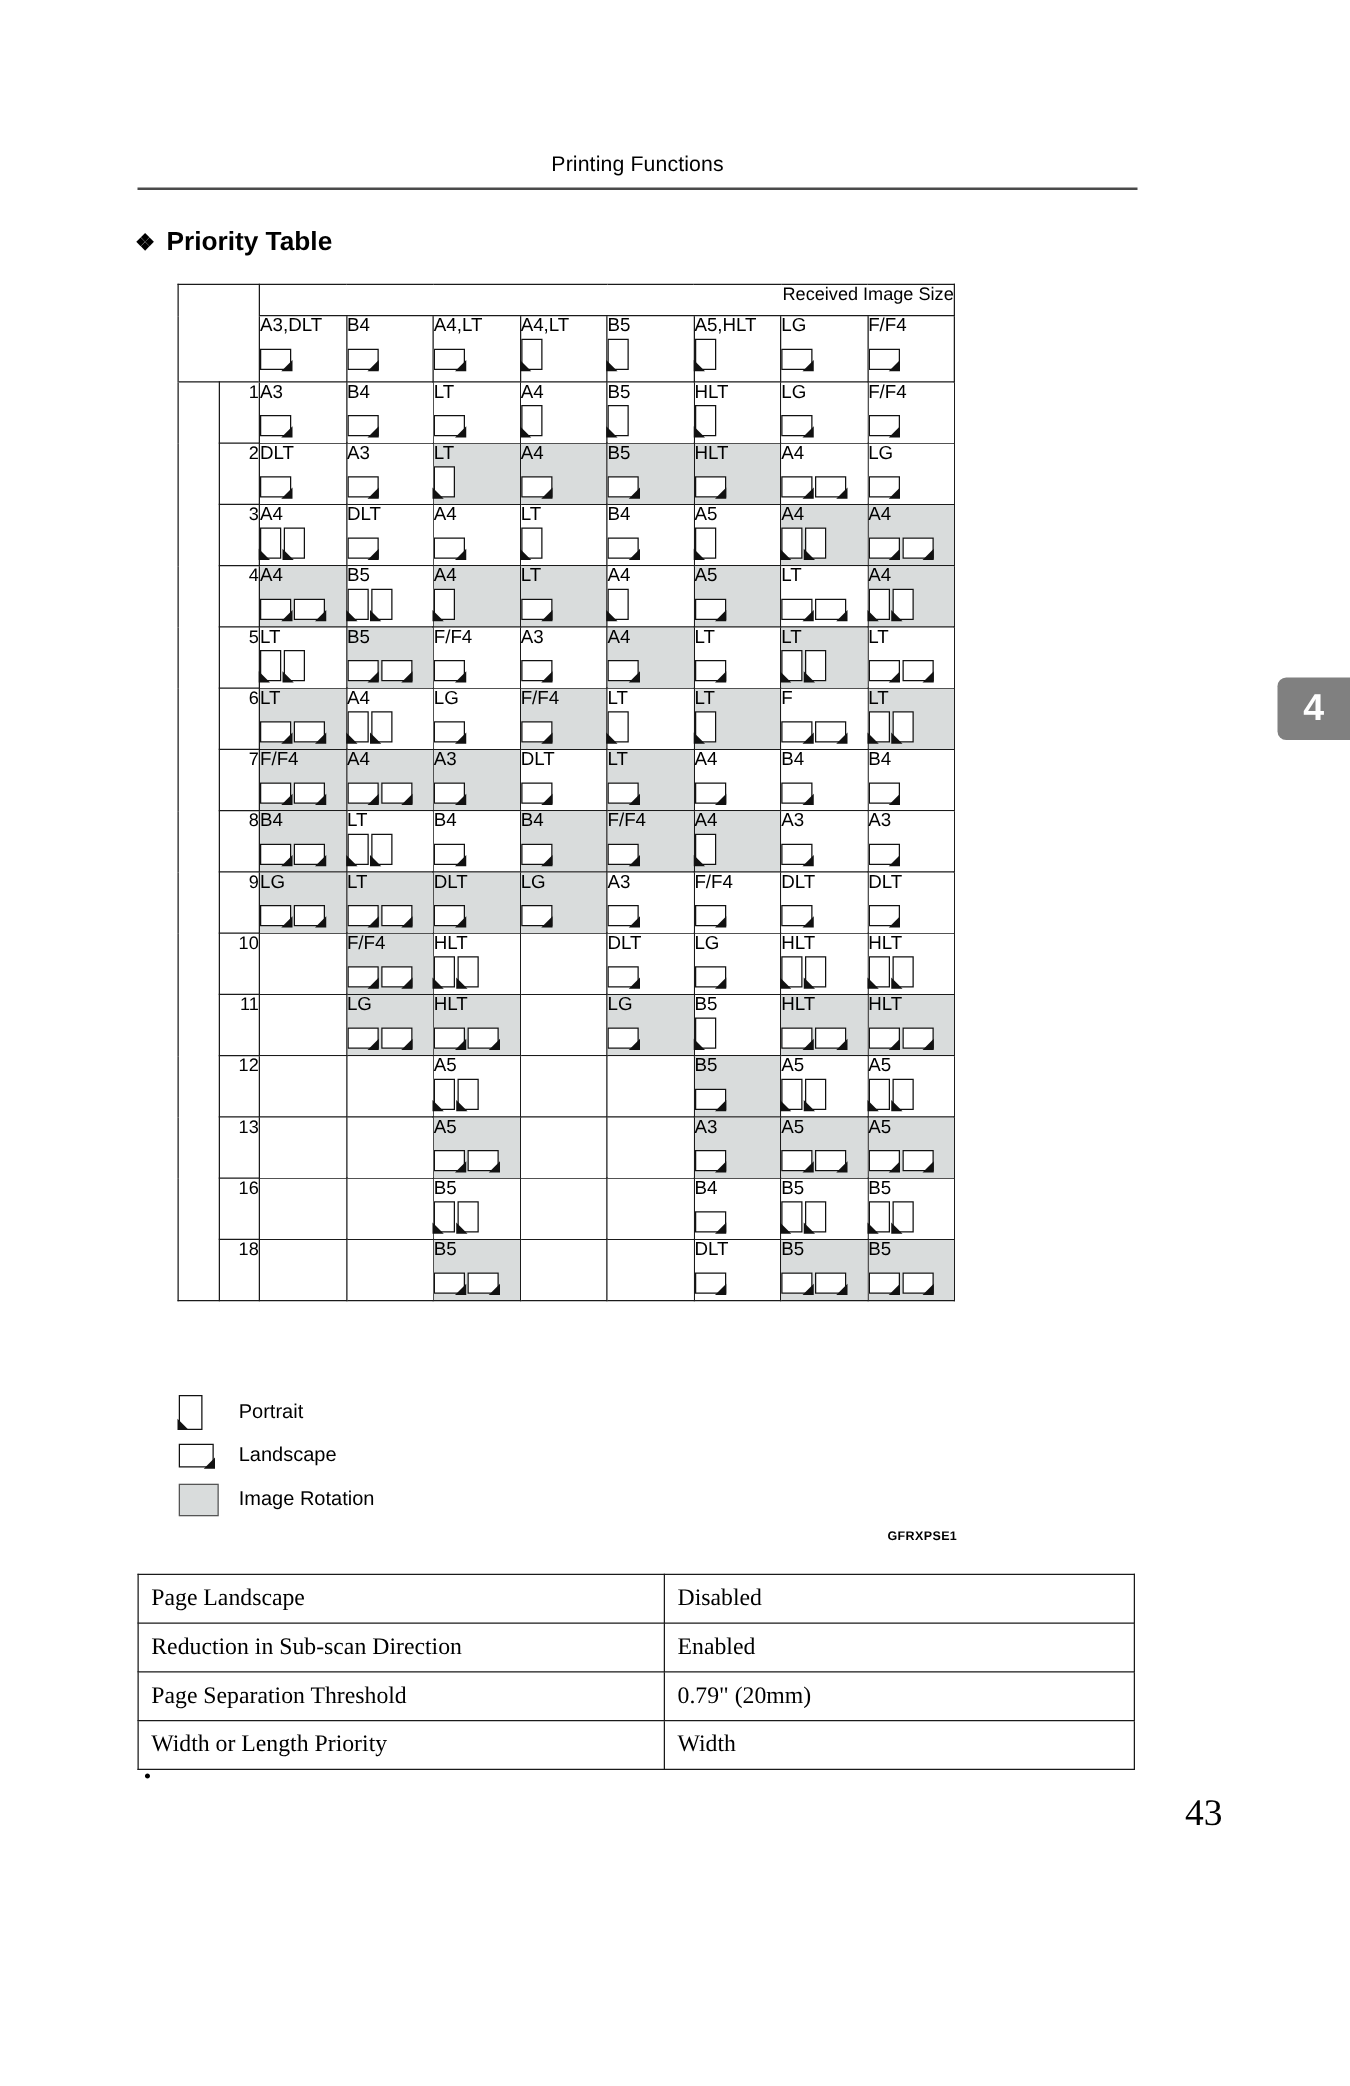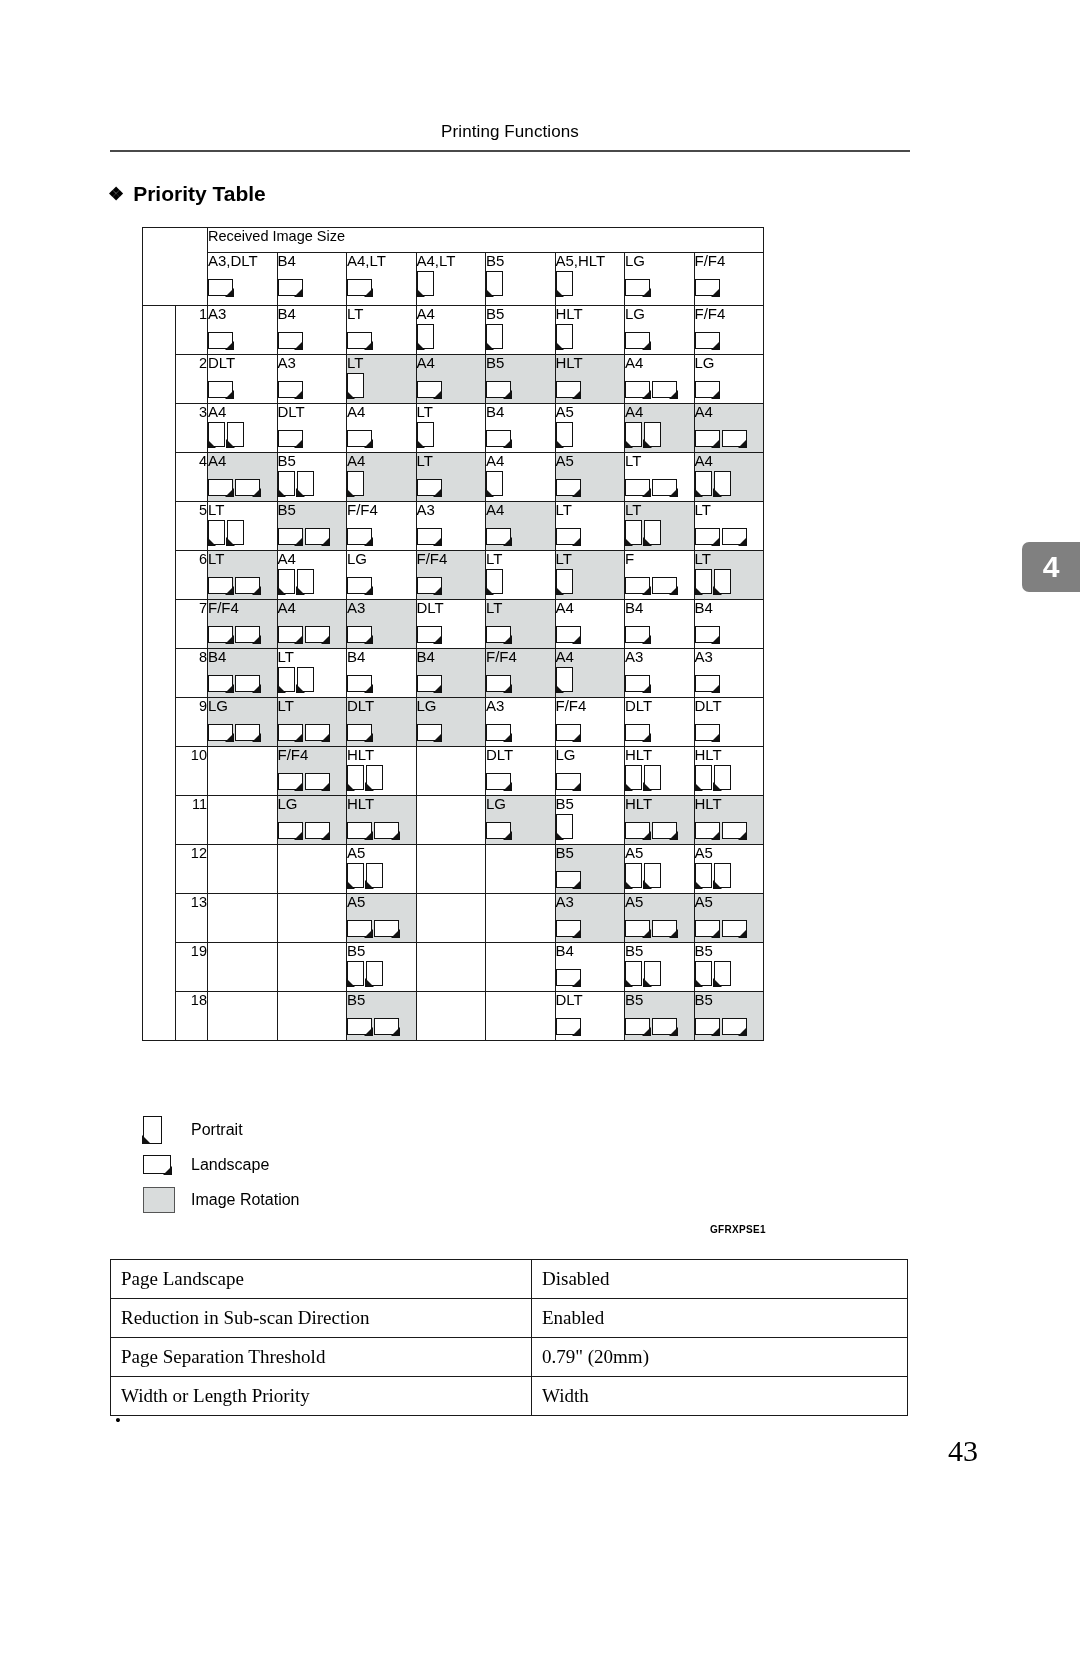--- a/index.html
+++ b/index.html
@@ -44,21 +44,21 @@
   td.corner{width:32px;border-right:1px solid #1a1a1a;}
   td.vlabel{width:32px;}
   td.rnum{
     width:31px;text-align:right;padding:3px 4px 0 0;font-size:15px;
     vertical-align:top;
   }
   td.cell{width:68.5px;height:48px;padding:2px 0 0 3px;position:relative;}
   td.cell.shade{background:#d9dcdc;}
   td.hcell{width:68.5px;height:52px;padding:2px 0 0 3px;}
   td.rhead{
-    text-align:left;font-size:16px;height:24px;padding:2px 0 3px 0;
+    text-align:right;font-size:16px;height:24px;padding:2px 0 3px 0;
   }
   .clabel{font-size:15px;line-height:15px;display:block;margin-bottom:2px;}
   .icons{display:flex;align-items:flex-end;gap:2px;height:26px;}
 
   
   .vlab{
     position:absolute;left:145px;top:620px;
     writing-mode:vertical-rl;transform:rotate(180deg);
     font-size:15px;white-space:nowrap;
   }
@@ -871,21 +871,21 @@
             </td>
             <td class="cell shade">
               <span class="clabel">A5</span>
               <span class="icons">
                 <span class="pg land"></span>
                 <span class="pg land"></span>
               </span>
             </td>
           </tr>
           <tr>
-            <td class="rnum">19</td>
+            <td class="rnum">16</td>
             <td class="cell">
               <span class="clabel"></span>
               <span class="icons"></span>
             </td>
             <td class="cell">
               <span class="clabel"></span>
               <span class="icons"></span>
             </td>
             <td class="cell">
               <span class="clabel">B5</span>

